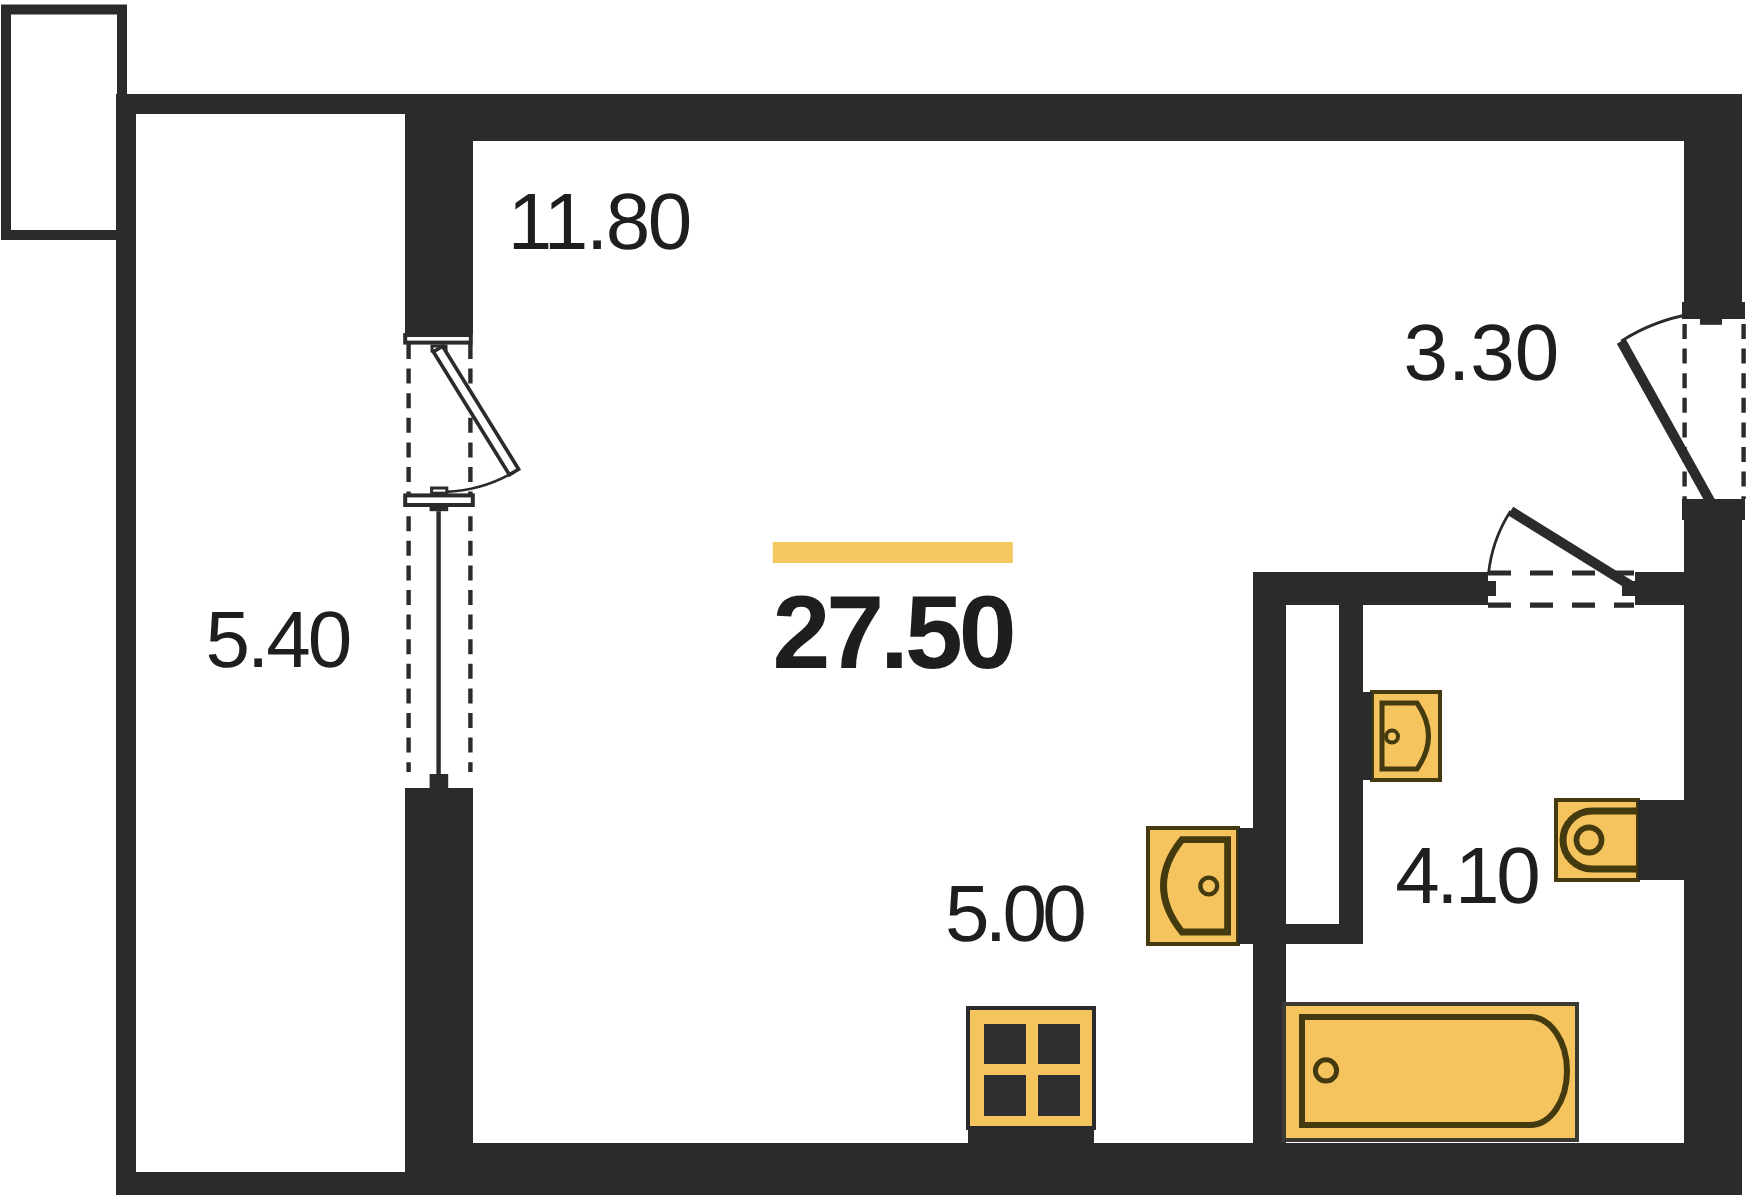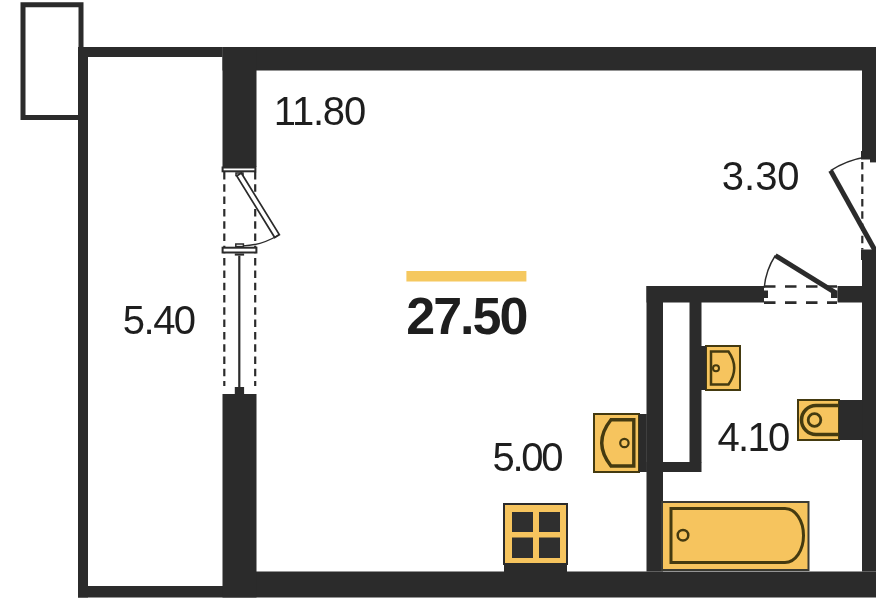--- a/index.html
+++ b/index.html
@@ -1,16 +1,16 @@
 <!DOCTYPE html>
 <html><head>
 <meta charset="utf-8">
 <style>
   html,body{margin:0;padding:0;background:#ffffff;}
-  #plan{width:748px;height:600px;position:relative;font-family:"Liberation Sans",sans-serif;margin-left:20px;}
+  #plan{width:748px;height:600px;position:relative;font-family:"Liberation Sans",sans-serif;}
 </style>
 </head>
 <body>
 <div id="plan">
 <svg width="876" height="600" viewBox="0 0 876 600" xmlns="http://www.w3.org/2000/svg">
   <rect x="0" y="0" width="876" height="600" fill="#ffffff"></rect>
 
   <rect x="3" y="4.75" width="58" height="112.75" fill="none" stroke="#2b2b2b" stroke-width="5"></rect>
 
   <rect x="58" y="47" width="144.5" height="10" fill="#2b2b2b"></rect>

